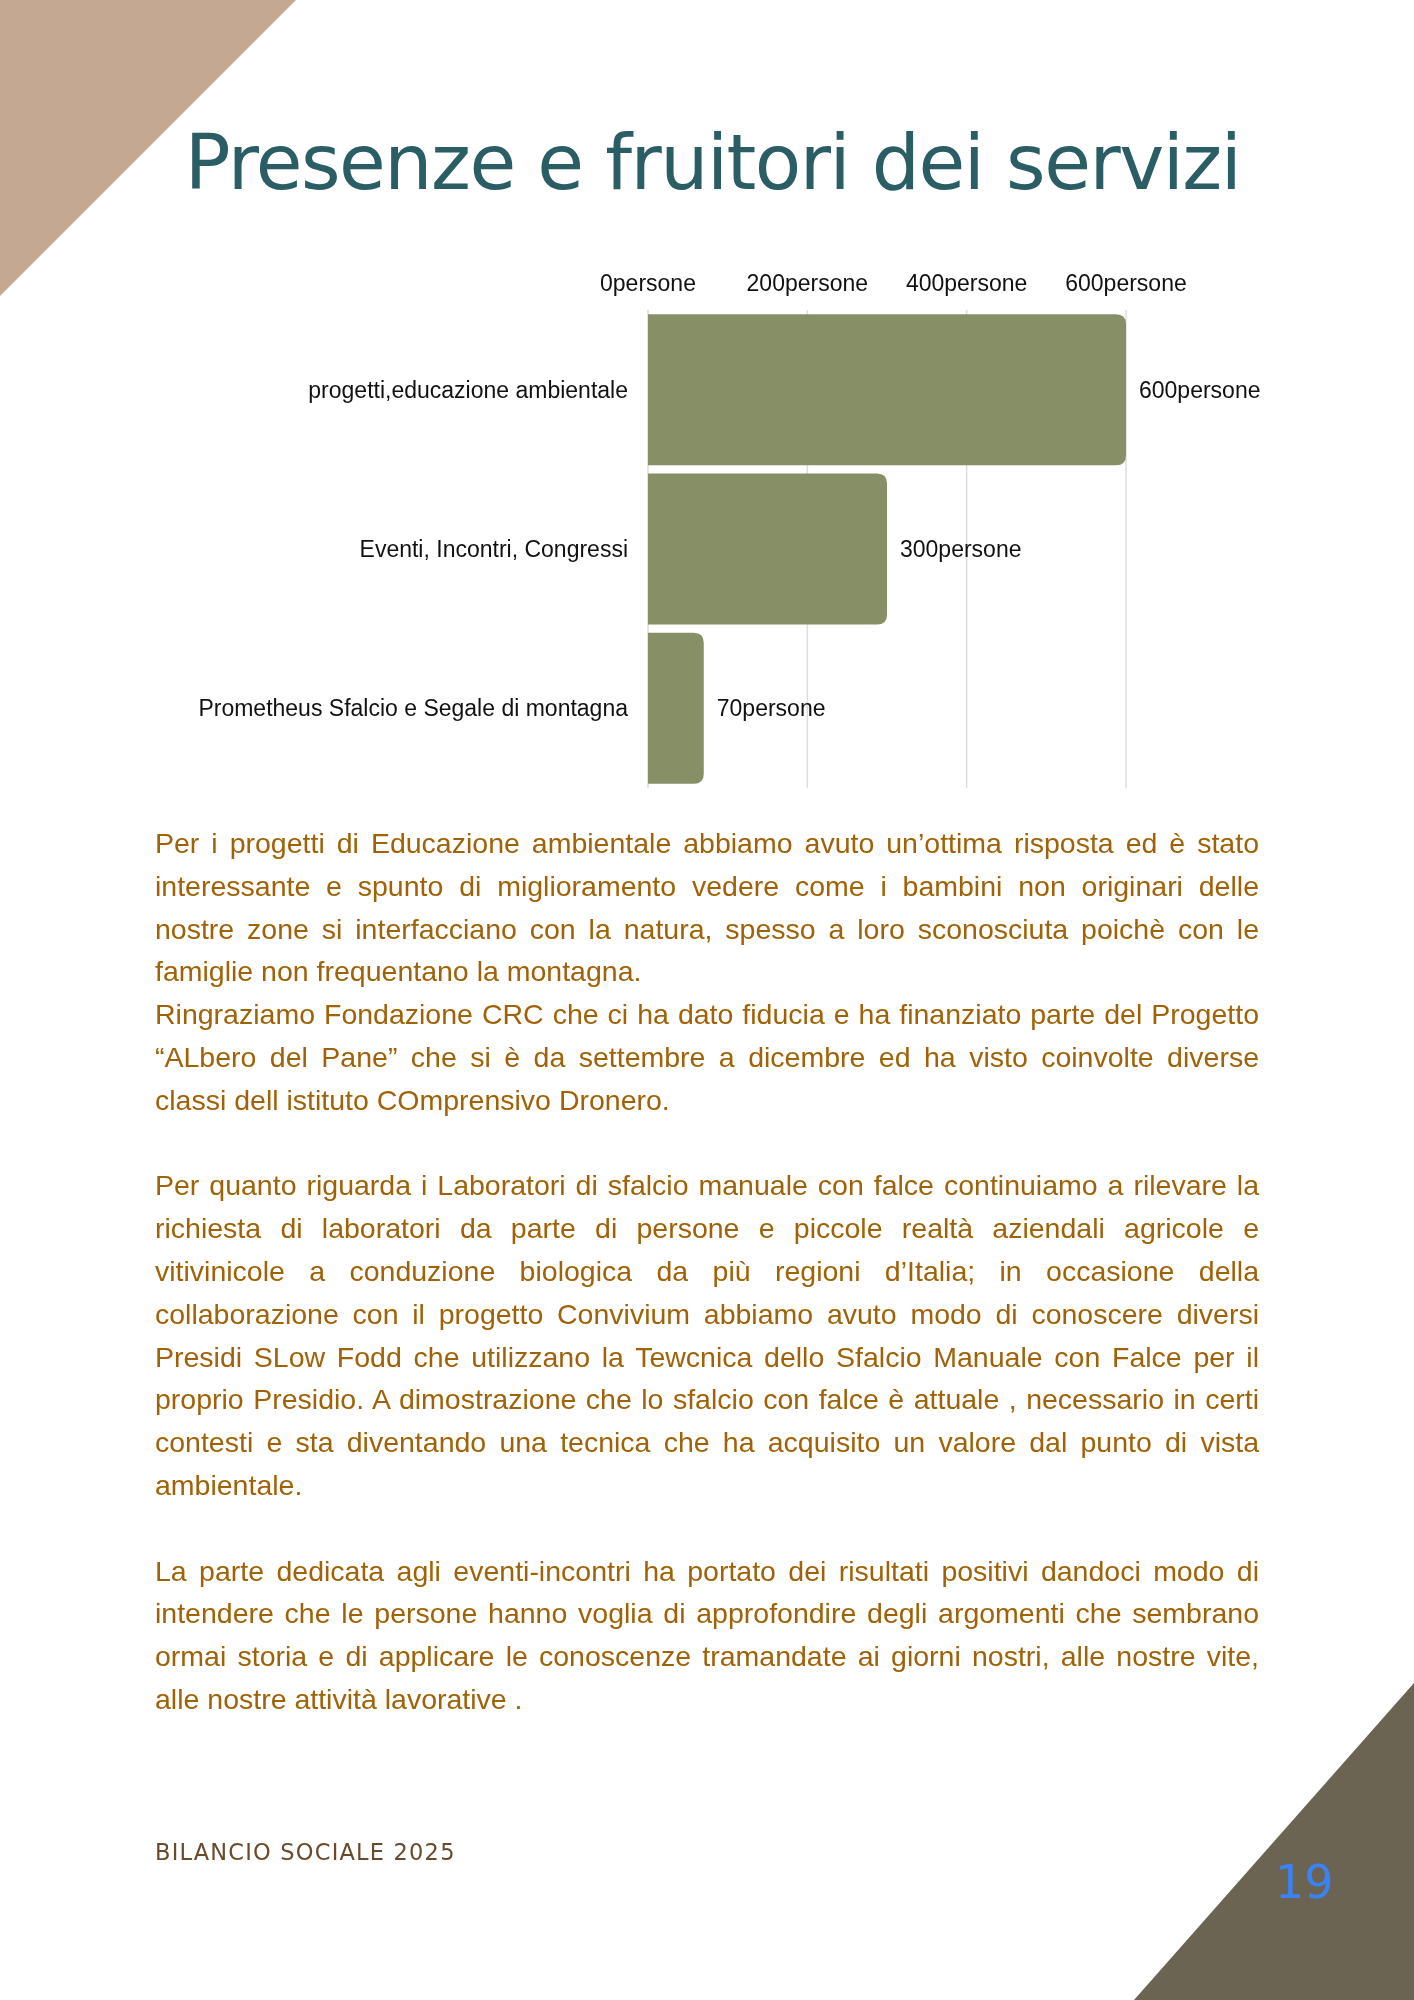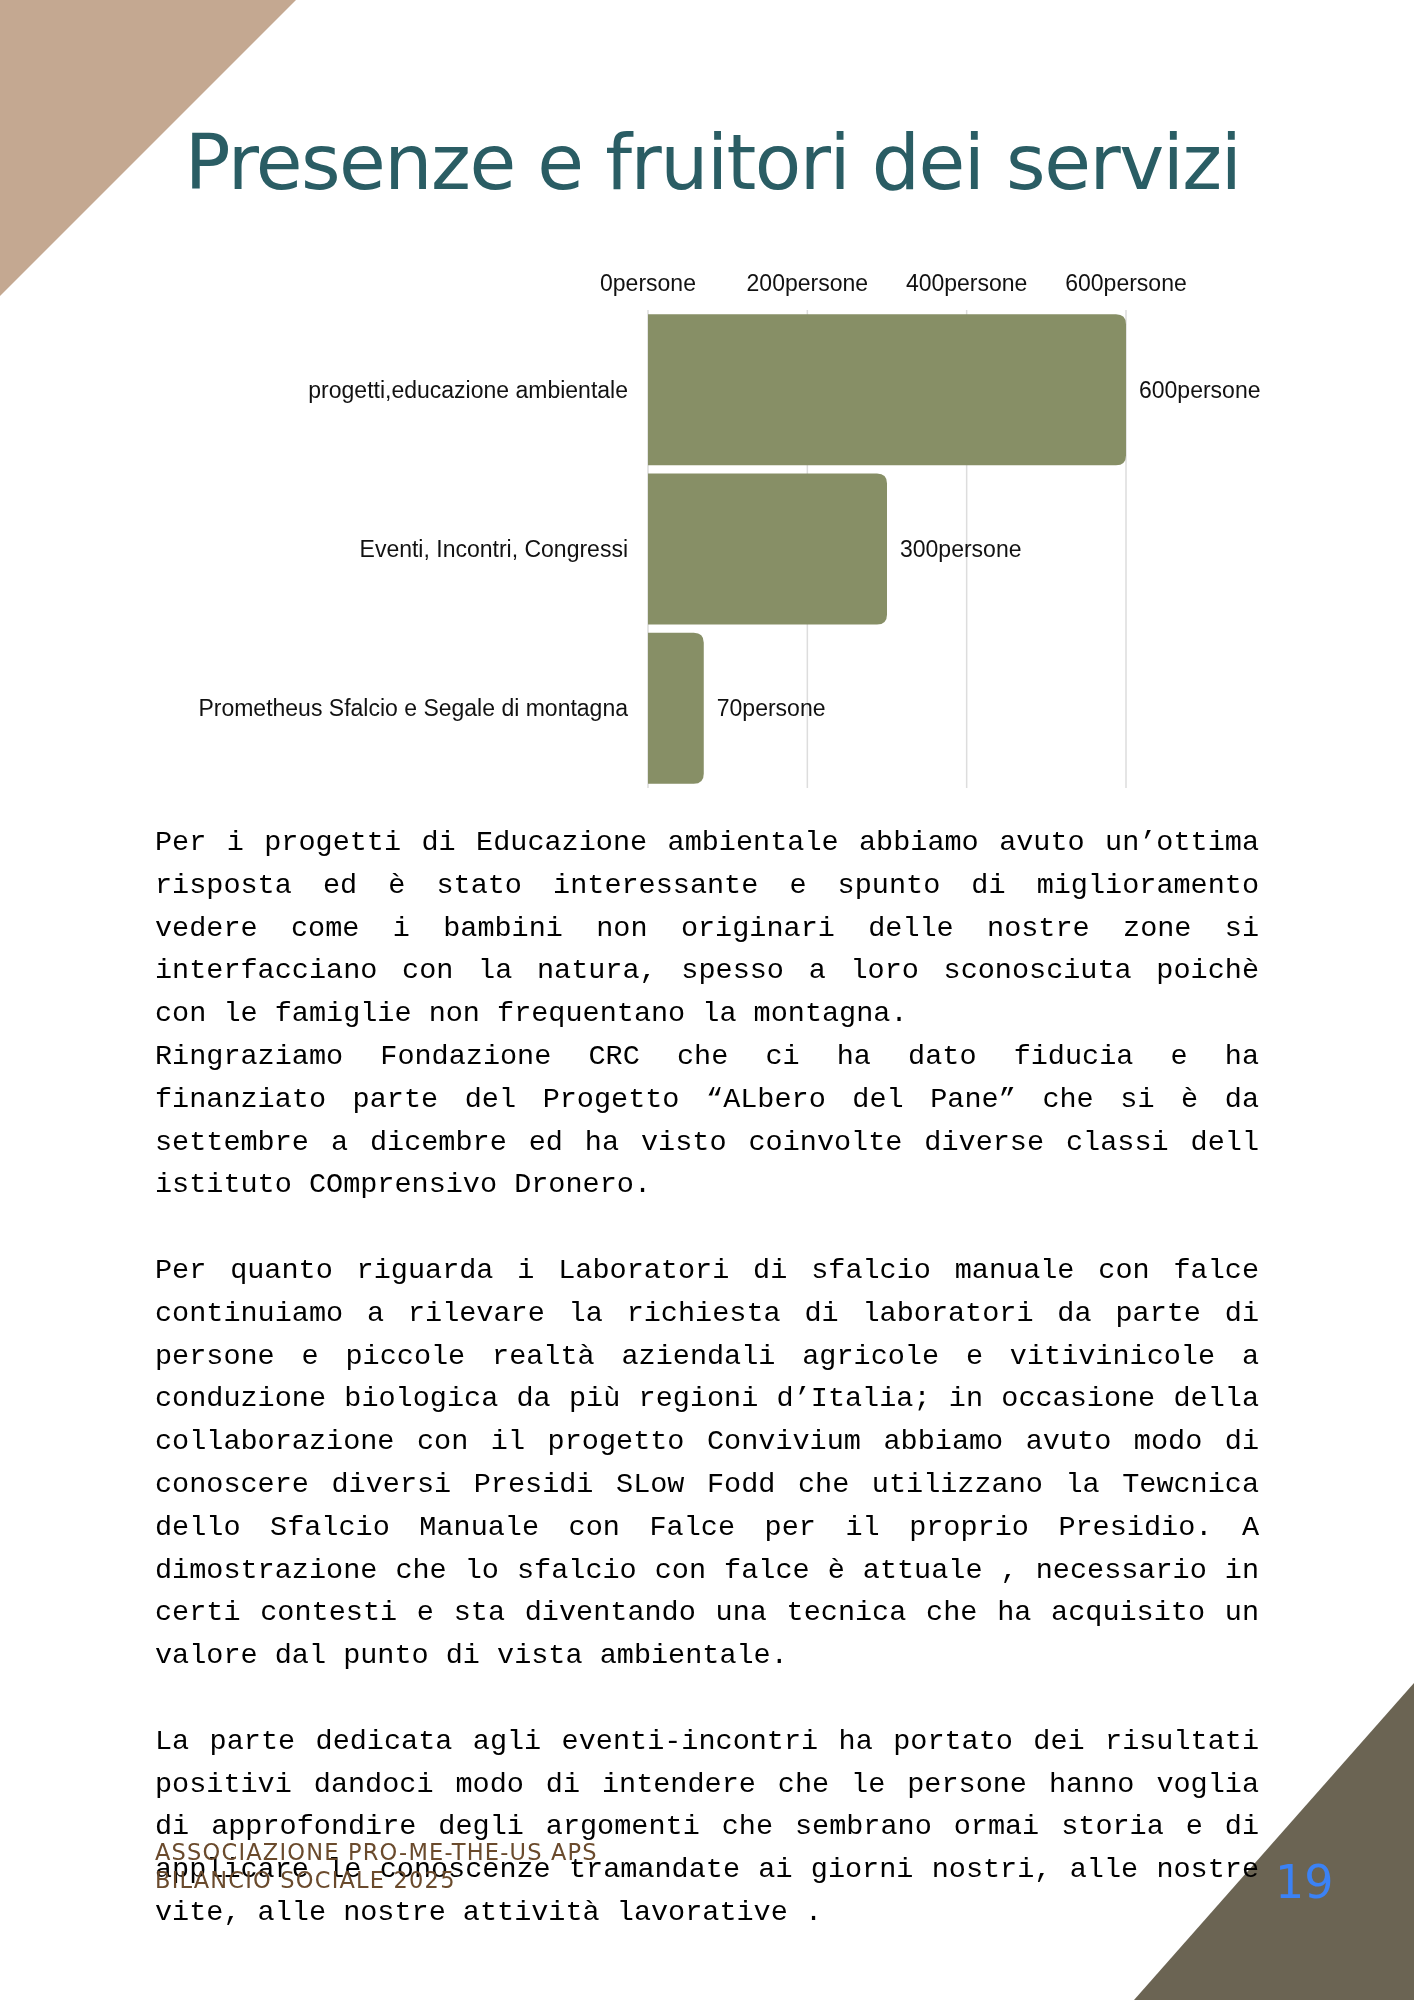--- a/index.html
+++ b/index.html
@@ -10,22 +10,22 @@
   .corner-br { position: absolute; right: 0; bottom: 0; width: 0; height: 0;
                border-bottom: 317px solid #6b6453; border-left: 280px solid transparent; }
   .page-title { position: absolute; left: 0; width: 1425px; top: 118px; text-align: center;
                 font-family: "DejaVu Sans", sans-serif; font-size: 76px; color: #2a5d64;
                 letter-spacing: -1.5px; font-weight: normal; margin: 0; }
   #chart { position: absolute; left: 0; top: 255px; }
   .tick-label { font-size: 23px; fill: #111; font-family: "Liberation Sans", sans-serif; }
   .cat-label { font-size: 23px; fill: #111; font-family: "Liberation Sans", sans-serif; }
   .val-label { font-size: 23px; fill: #111; font-family: "Liberation Sans", sans-serif; }
   .body-text { position: absolute; left: 155px; width: 1104px; top: 822px;
-               font-family: Liberation Mono, monospace; font-size: 28.5px; line-height: 42.8px;
-               text-align: justify; color: #000000; }
+               font-family: Liberation Sans, sans-serif; font-size: 28.5px; line-height: 42.8px;
+               text-align: justify; color: #a16207; }
   .body-text p { margin: 0; }
   .body-text .gap { height: 42.8px; }
   .footer-org { position: absolute; left: 155px; top: 1838px; font-family: "DejaVu Sans", sans-serif;
                 font-size: 22.5px; letter-spacing: 1.2px; color: #6a4a2c; line-height: 28px; }
   .page-number { position: absolute; left: 1275px; top: 1855px; font-family: "DejaVu Sans", sans-serif;
                  font-size: 46px; color: #3b82f6; }
 </style>
 </head>
 <body>
 
@@ -67,17 +67,16 @@
 <div class="body-text">
   <p>Per i progetti di Educazione ambientale abbiamo avuto un’ottima risposta ed è stato interessante e spunto di miglioramento vedere come i bambini non originari delle nostre zone si interfacciano con la natura, spesso a loro sconosciuta poichè con le famiglie non frequentano la montagna.</p>
   <p>Ringraziamo Fondazione CRC che ci ha dato fiducia e ha finanziato parte del Progetto “ALbero del Pane” che si è da settembre a dicembre ed ha visto coinvolte diverse classi dell istituto COmprensivo Dronero.</p>
   <div class="gap"></div>
   <p>Per quanto riguarda i Laboratori di sfalcio manuale con falce  continuiamo a rilevare  la richiesta di laboratori da parte di persone e piccole realtà aziendali agricole e vitivinicole a conduzione biologica da più regioni d’Italia; in occasione della collaborazione con il progetto Convivium abbiamo avuto modo di conoscere diversi Presidi SLow Fodd che utilizzano la Tewcnica dello Sfalcio Manuale con Falce per il proprio Presidio. A dimostrazione che lo sfalcio con falce è attuale , necessario in certi contesti e sta diventando una tecnica che ha acquisito un valore dal punto di vista ambientale.</p>
   <div class="gap"></div>
   <p>La parte dedicata agli eventi-incontri ha portato dei risultati positivi dandoci modo di intendere che le persone hanno voglia di approfondire degli argomenti che sembrano ormai storia e di applicare le conoscenze tramandate ai giorni nostri, alle nostre vite, alle nostre attività lavorative .</p>
 </div>
 
 <div class="footer-org">
-  <div>ASSOCIAZIONE PRO-ME-THE-US APS</div>
   <div>BILANCIO SOCIALE 2025</div>
 </div>
 
 <div class="page-number">19</div>
 
 </body></html>

